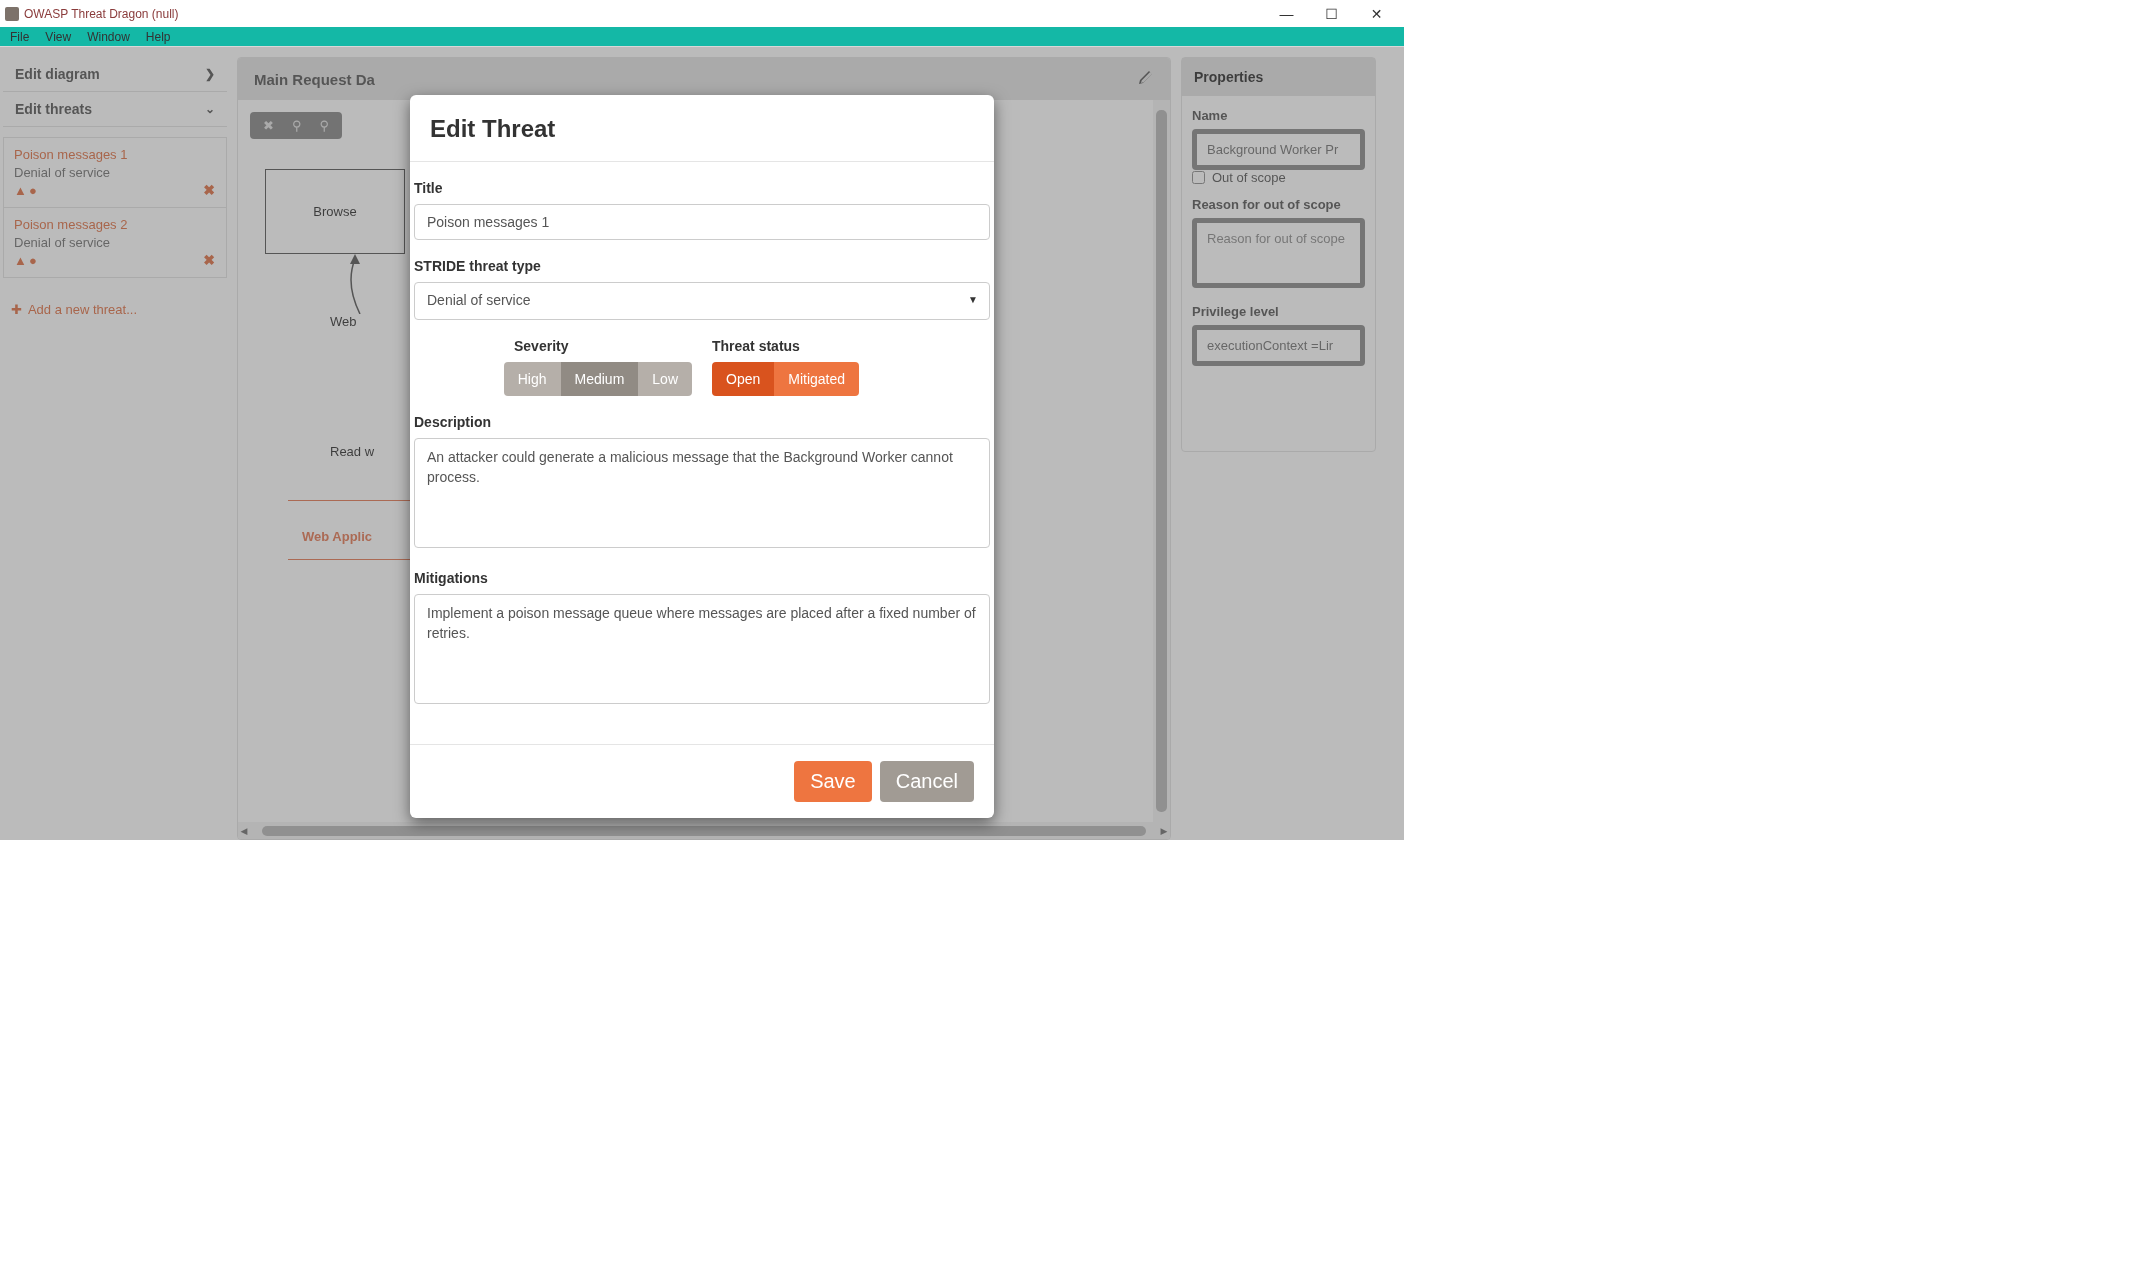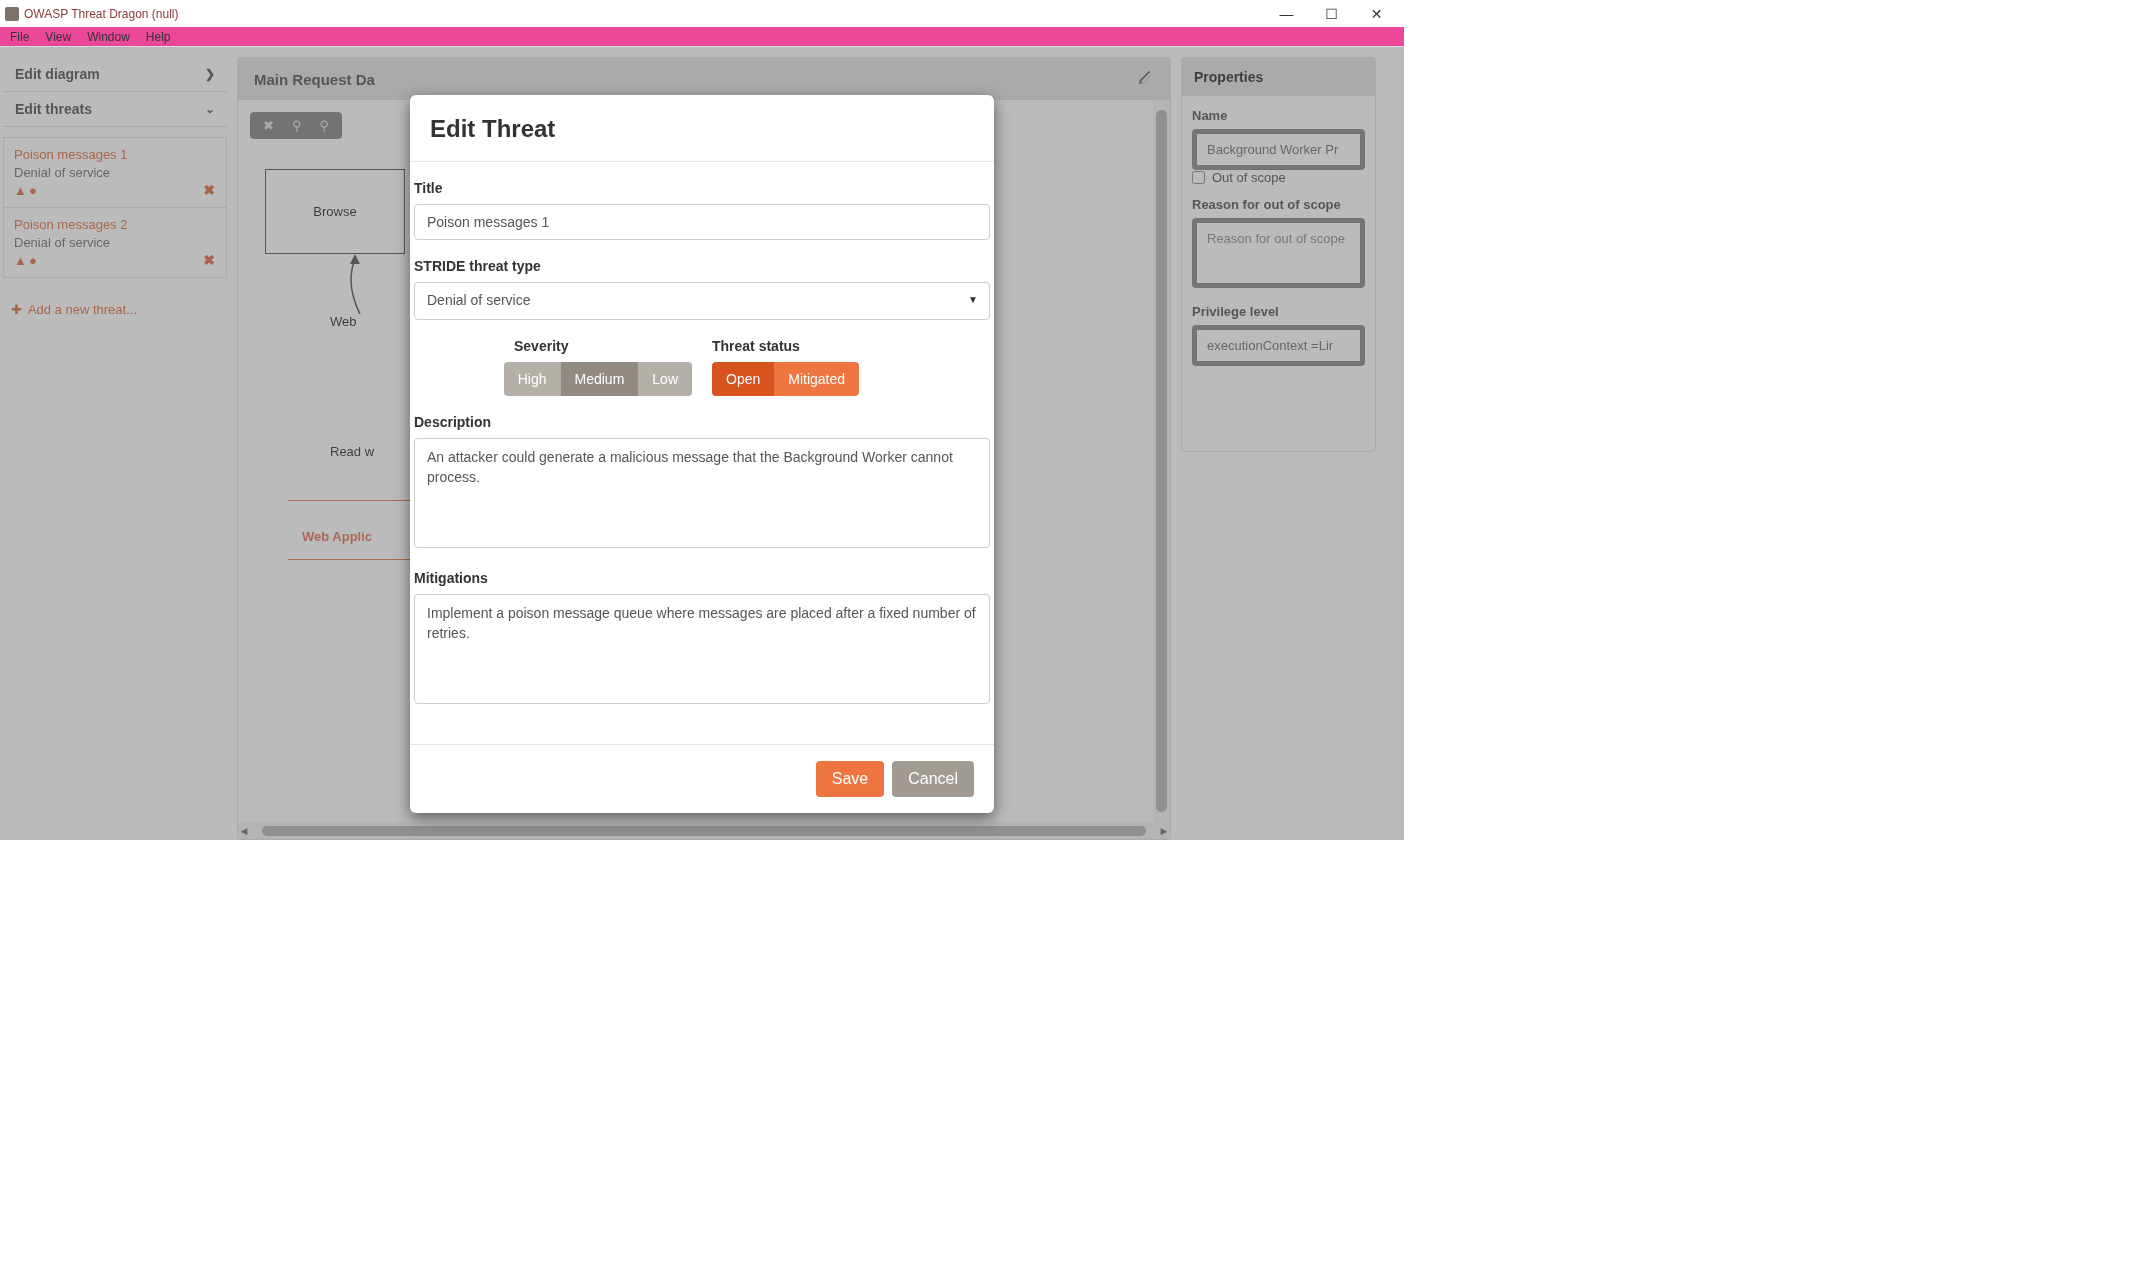--- a/index.html
+++ b/index.html
@@ -49,21 +49,21 @@
       display: flex;
       align-items: center;
       justify-content: center;
       font-size: 14px;
       color: #333;
     }
 
     
     .menu-bar {
       height: 20px;
-      background: #ec4899;
+      background: #14b8a6;
       border-bottom: 1px solid #d8d8d8;
       display: flex;
       align-items: center;
       padding: 0 2px;
     }
     .menu-item {
       padding: 2px 8px;
       font-size: 12px;
       color: #333;
     }
@@ -393,21 +393,21 @@
       border-top: 1px solid #e5e5e5;
       padding: 16px 20px;
       display: flex;
       justify-content: flex-end;
       gap: 8px;
     }
     .footer-btn {
       padding: 9px 16px;
       border-radius: 4px;
       border: none;
-      font-size: 16px;
+      font-size: 20px;
       color: #fff;
       cursor: pointer;
     }
     .save-btn { background: #ee7540; }
     .cancel-btn { background: #a19b94; }
 
     .edit-icon svg { width: 16px; height: 16px; }
   </style>
 </head>
 <body>

